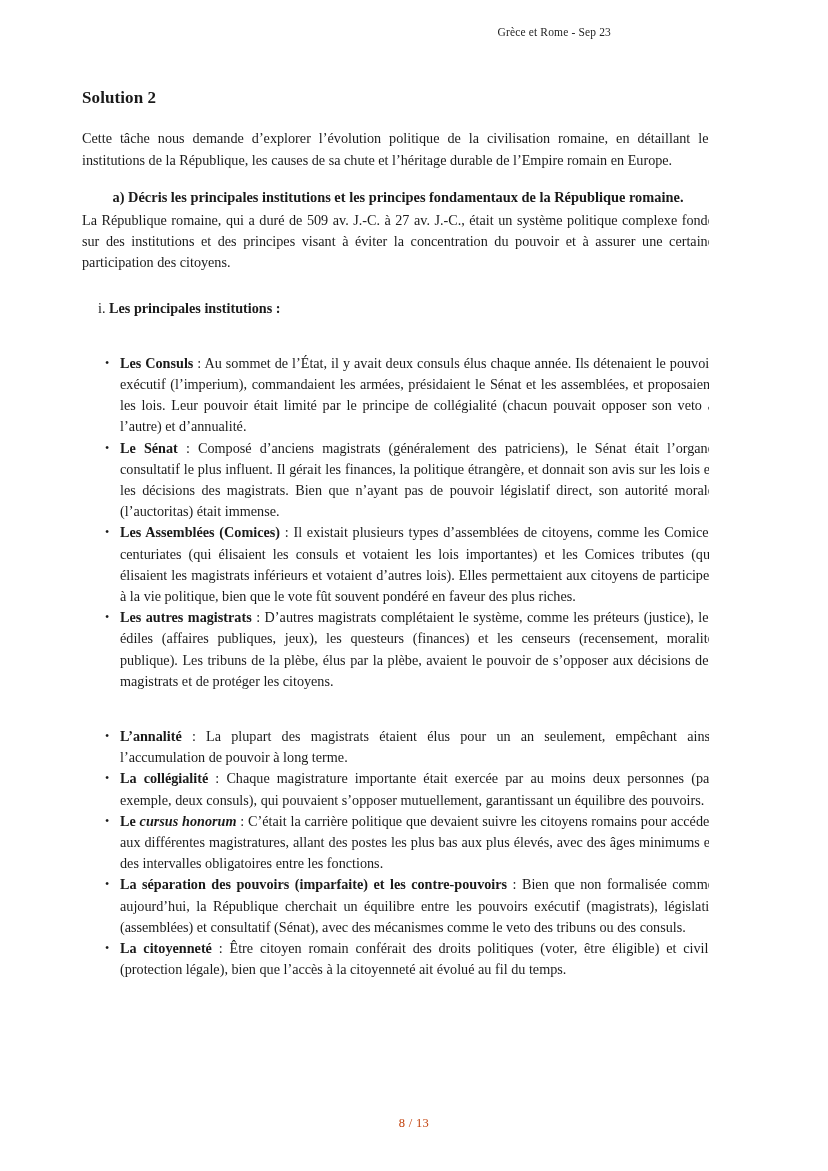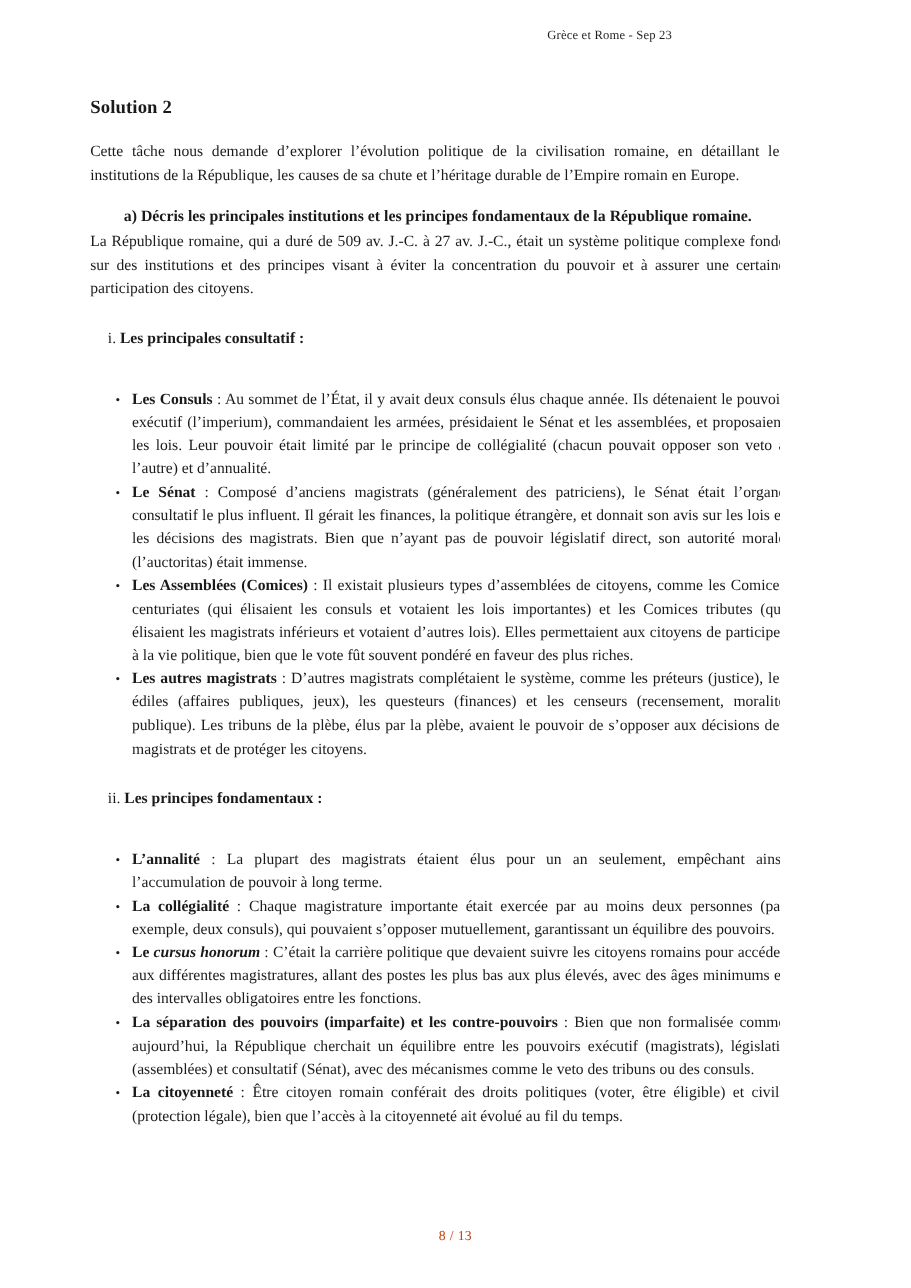--- a/index.html
+++ b/index.html
@@ -150,41 +150,37 @@
     <h1 class="solution-title">Solution 2</h1>
 
     <p class="para">Cette tâche nous demande d’explorer l’évolution politique de la civilisation romaine, en détaillant les institutions de la République, les causes de sa chute et l’héritage durable de l’Empire romain en Europe.</p>
 
     <h2 class="sub-heading">a) Décris les principales institutions et les principes fondamentaux de la République romaine.</h2>
 
     <p class="para-tight">La République romaine, qui a duré de 509 av. J.-C. à 27 av. J.-C., était un système politique complexe fondé sur des institutions et des principes visant à éviter la concentration du pouvoir et à assurer une certaine participation des citoyens.</p>
 
     <div class="roman-heading">
       <span class="numeral">i.</span>
-      <span class="rh-label">Les principales consultatif :</span>
+      <span class="rh-label">Les principales institutions :</span>
     </div>
     <ul class="bullets">
       <li>
         <span class="term">Les Consuls</span><span> : </span><span>Au sommet de l’État, il y avait deux consuls élus chaque année. Ils détenaient le pouvoir exécutif (l’imperium), commandaient les armées, présidaient le Sénat et les assemblées, et proposaient les lois. Leur pouvoir était limité par le principe de collégialité (chacun pouvait opposer son veto à l’autre) et d’annualité.</span>
       </li>
       <li>
         <span class="term">Le Sénat</span><span> : </span><span>Composé d’anciens magistrats (généralement des patriciens), le Sénat était l’organe consultatif le plus influent. Il gérait les finances, la politique étrangère, et donnait son avis sur les lois et les décisions des magistrats. Bien que n’ayant pas de pouvoir législatif direct, son autorité morale (l’auctoritas) était immense.</span>
       </li>
       <li>
         <span class="term">Les Assemblées (Comices)</span><span> : </span><span>Il existait plusieurs types d’assemblées de citoyens, comme les Comices centuriates (qui élisaient les consuls et votaient les lois importantes) et les Comices tributes (qui élisaient les magistrats inférieurs et votaient d’autres lois). Elles permettaient aux citoyens de participer à la vie politique, bien que le vote fût souvent pondéré en faveur des plus riches.</span>
       </li>
       <li>
         <span class="term">Les autres magistrats</span><span> : </span><span>D’autres magistrats complétaient le système, comme les préteurs (justice), les édiles (affaires publiques, jeux), les questeurs (finances) et les censeurs (recensement, moralité publique). Les tribuns de la plèbe, élus par la plèbe, avaient le pouvoir de s’opposer aux décisions des magistrats et de protéger les citoyens.</span>
       </li>
     </ul>
 
-    <div class="roman-heading">
-      <span class="numeral">ii.</span>
-      <span class="rh-label">Les principes fondamentaux :</span>
-    </div>
     <ul class="bullets">
       <li>
         <span class="term">L’annalité</span><span> : </span><span>La plupart des magistrats étaient élus pour un an seulement, empêchant ainsi l’accumulation de pouvoir à long terme.</span>
       </li>
       <li>
         <span class="term">La collégialité</span><span> : </span><span>Chaque magistrature importante était exercée par au moins deux personnes (par exemple, deux consuls), qui pouvaient s’opposer mutuellement, garantissant un équilibre des pouvoirs.</span>
       </li>
       <li>
         <span class="term">Le </span><span class="term-italic">cursus honorum</span><span> : </span><span>C’était la carrière politique que devaient suivre les citoyens romains pour accéder aux différentes magistratures, allant des postes les plus bas aux plus élevés, avec des âges minimums et des intervalles obligatoires entre les fonctions.</span>
       </li>

